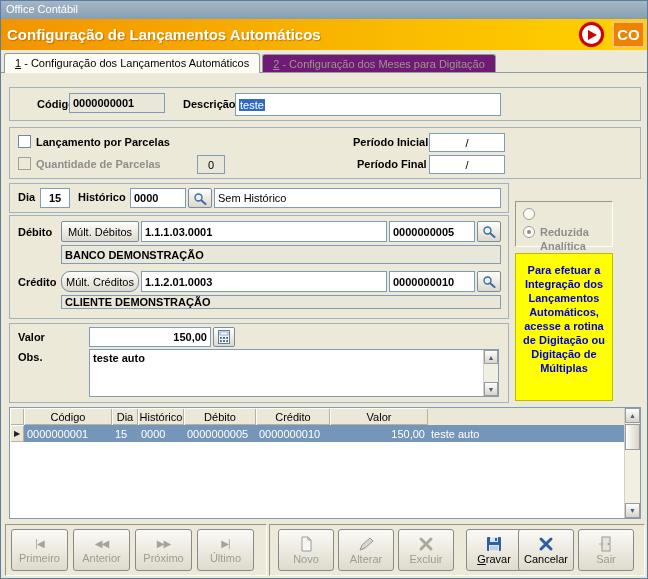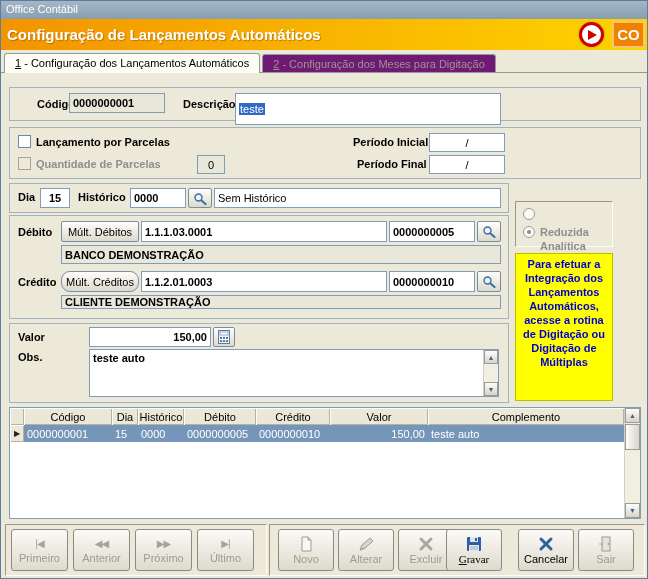--- a/index.html
+++ b/index.html
@@ -51,21 +51,21 @@
   .cb.disabled { background:#ece9d8; border-color:#a5a298; }
 
   .radio { position:absolute; width:12px; height:12px; border-radius:50%;
     background:#fbfbf4; border:1px solid #9a9a9a; }
   .radio.checked::after { content:""; position:absolute; left:3px; top:3px; width:4px; height:4px;
     border-radius:50%; background:#8a8a8a; }
 
   .sunken { position:absolute; border:1px solid; border-color:#9a9689 #fdfdfb #fdfdfb #9a9689; }
 
   .infobox { position:absolute; background:#ffff00; border:1px solid #bcbc00; color:#0000d4;
-    font-weight:bold; font-size:11px; text-align:center; line-height:14px; padding:3px 1px; }
+    font-weight:bold; font-size:11px; text-align:center; line-height:14px; padding:9px 1px; }
 
   .grid { position:absolute; left:8px; top:406px; width:632px; height:112px;
     background:#fff; border:1px solid #7f9db9; }
   .ghead { display:flex; height:17px; background:#ebe8d8; width:614px; }
   .gh { box-shadow:inset 1px 1px 0 #fdfdfb, inset -1px -1px 0 #b5b2a5; font-size:11px;
     display:flex; align-items:center; justify-content:center; overflow:hidden; }
   .grow { display:flex; height:17px; font-size:11px; width:614px; }
   .grow.sel .gc { background:#7596b8; color:#fff; }
   .gc { display:flex; align-items:center; padding:0 3px; overflow:hidden; white-space:nowrap; }
   .gc.ind { background:#ebe8d8 !important; color:#222 !important;
@@ -119,21 +119,21 @@
     </div>
     <div class="tab inactive">
       <span class="tablbl">2 - Configuração dos Meses para Digitação</span>
     </div>
   </div>
 
   <div class="gbox" style="left:8px; top:86px; width:632px; height:34px;"></div>
   <span class="lbl" style="left:36px; top:97px;">Código</span>
   <div class="field ro b" style="left:68px; top:92px; width:96px; height:20px;">0000000001</div>
   <span class="lbl" style="left:182px; top:97px;">Descrição</span>
-  <div class="field" style="left:234px; top:92px; width:266px; height:32px;">
+  <div class="field" style="left:234px; top:92px; width:266px; height:23px;">
     <span class="seltext">teste</span>
   </div>
 
   <div class="gbox" style="left:8px; top:126px; width:632px; height:52px;"></div>
   <div class="cb" style="left:17px; top:134px;"></div>
   <span class="lbl" style="left:35px; top:135px;">Lançamento por Parcelas</span>
   <span class="lbl" style="left:352px; top:135px;">Período Inicial</span>
   <div class="field center" style="left:428px; top:132px; width:76px; height:19px;">/</div>
   <div class="cb disabled" style="left:17px; top:156px;"></div>
   <span class="lbl gray" style="left:35px; top:157px;">Quantidade de Parcelas</span>
@@ -215,21 +215,20 @@
 
   <div class="grid">
     <div class="ghead">
       <div class="gh" style="flex:0 0 14px;"></div>
       <div class="gh" style="flex:0 0 88px;">Código</div>
       <div class="gh" style="flex:0 0 26px;">Dia</div>
       <div class="gh" style="flex:0 0 46px;">Histórico</div>
       <div class="gh" style="flex:0 0 72px;">Débito</div>
       <div class="gh" style="flex:0 0 74px;">Crédito</div>
       <div class="gh" style="flex:0 0 98px;">Valor</div>
-      <div class="gh" style="flex:0 0 196px;">Complemento</div>
     </div>
     <div class="grow sel">
       <div class="gc ind" style="flex:0 0 14px;">▶</div>
       <div class="gc" style="flex:0 0 88px;">0000000001</div>
       <div class="gc" style="flex:0 0 26px;">15</div>
       <div class="gc" style="flex:0 0 46px;">0000</div>
       <div class="gc" style="flex:0 0 72px;">0000000005</div>
       <div class="gc" style="flex:0 0 74px;">0000000010</div>
       <div class="gc right" style="flex:0 0 98px;">150,00</div>
       <div class="gc" style="flex:0 0 196px;">teste auto</div>
@@ -274,21 +273,21 @@
         <path d="M2 14l5-2" stroke="#9a9a9a"></path>
       </svg>
     <span class="blbl">Alterar</span>
   </div>
   <div class="bigbtn disabled" style="left:397px; top:528px; width:56px;">
     <svg width="16" height="16" viewBox="0 0 16 16">
         <path d="M3 3l10 10M13 3L3 13" stroke="#aaa79c" stroke-width="3" stroke-linecap="round"></path>
       </svg>
     <span class="blbl">Excluir</span>
   </div>
-  <div class="bigbtn" style="left:445px; top:528px; width:56px;font-family:Liberation Serif, serif;">
+  <div class="bigbtn" style="left:465px; top:528px; width:56px;">
     <svg width="16" height="16" viewBox="0 0 16 16">
         <rect x="1" y="1" width="14" height="14" rx="1" fill="#2f5f9e"></rect>
         <rect x="4" y="1" width="8" height="5" fill="#dce6f2"></rect>
         <rect x="9" y="2" width="2" height="3" fill="#2f5f9e"></rect>
         <rect x="3" y="9" width="10" height="6" fill="#dce6f2"></rect>
         <path d="M4 11h8M4 13h8" stroke="#9db6d4"></path>
       </svg>
     <span class="blbl u">Gravar</span>
   </div>
   <div class="bigbtn" style="left:517px; top:528px; width:56px;">

